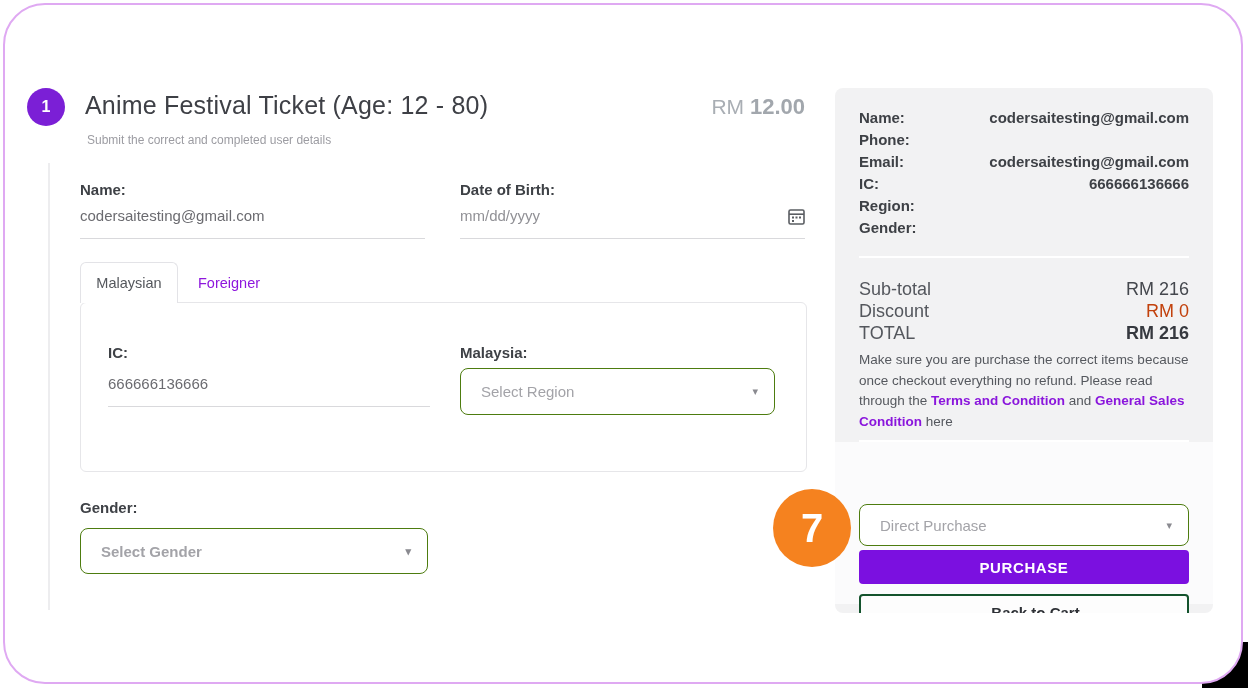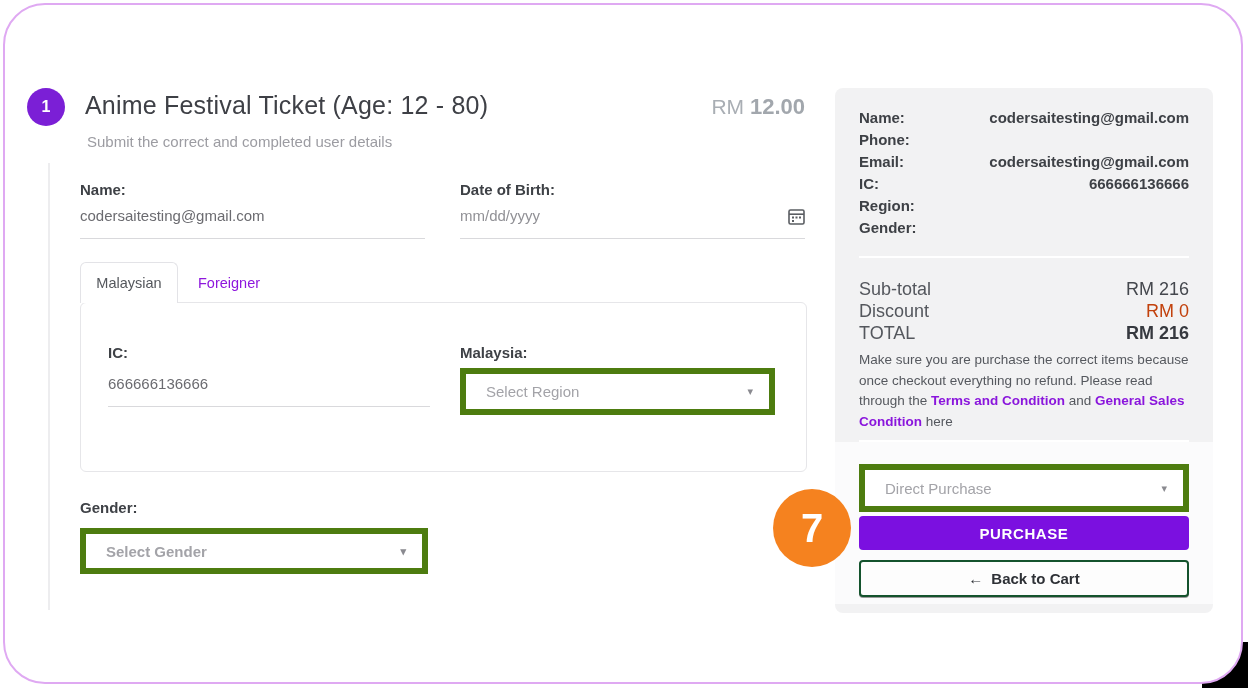--- a/index.html
+++ b/index.html
@@ -8,60 +8,60 @@
 
   .corner-black { position:absolute; right:0; bottom:0; width:46px; height:46px; background:#000; z-index:0; }
   .frame { position:absolute; left:3px; top:3px; right:5px; bottom:4px; background:#fff;
            border:2px solid #DFA9F2; border-radius:42px; z-index:1; }
   .content { position:absolute; inset:0; z-index:2; }
 
   
   .step-badge-1 { position:absolute; left:27px; top:88px; width:38px; height:38px; border-radius:50%;
     background:#7B1FD6; color:#fff; font-size:16px; font-weight:bold; display:flex; align-items:center; justify-content:center; }
   .title { position:absolute; left:85px; top:91px; font-size:25px; color:#3E4046; letter-spacing:.2px; }
-  .subtitle { position:absolute; left:87px; top:133px; font-size:15px; color:#9C9CA2; }
+  .subtitle { position:absolute; left:87px; top:133px; font-size:12px; color:#9C9CA2; }
   .price { position:absolute; left:500px; top:94px; width:305px; text-align:right; color:#A9AEB4; font-size:21px; }
   .price b { font-size:22px; color:#A2A7AD; }
   .vline { position:absolute; left:48px; top:163px; height:447px; border-left:2px solid #EDEDEF; }
 
   .f-label { position:absolute; font-size:15px; font-weight:bold; color:#3E4146; }
   .u-field { position:absolute; border-bottom:1px solid #D9D9DC; height:34px; display:flex; align-items:flex-start; }
   .u-field input { border:none; outline:none; background:transparent; width:100%;
     font-family:"Liberation Sans",sans-serif; font-size:15px; color:#6B6B70; padding:2px 0; }
   .u-field input::placeholder { color:#919196; opacity:1; }
   .cal-icon { width:17px; height:17px; flex:0 0 auto; margin-top:3px; cursor:pointer; }
 
   .tab { position:absolute; top:262px; height:41px; display:flex; align-items:center; justify-content:center;
     font-size:14.5px; cursor:pointer; }
   .tab-active { left:80px; width:98px; background:#fff; border:1px solid #E3E3E7; border-bottom:none;
     border-radius:6px 6px 0 0; color:#54575C; z-index:3; }
   .tab-inactive { left:178px; width:102px; color:#8E17DD; }
   .tab-panel { position:absolute; left:80px; top:302px; width:727px; height:170px;
     border:1px solid #E6E6E9; border-radius:6px; background:#fff; }
 
-  .select { position:absolute; border:6px solid #4d7c0f; border-radius:0; background:#fff;
+  .select { position:absolute; border:1px solid #4d7c0f; border-radius:8px; background:#fff;
     display:flex; align-items:center; justify-content:space-between; padding:0 16px 0 20px;
     font-size:15px; color:#A3A3A8; cursor:pointer; }
   .caret { color:#8A8A90; font-size:11px; }
 
   
   .card { position:absolute; left:835px; top:88px; width:378px; height:525px; background:#F2F2F3;
     border-radius:8px; overflow:hidden; }
   .sec-a { padding:19px 24px 0; }
   .d-row { display:flex; justify-content:space-between; line-height:22px; font-size:15px; font-weight:bold; color:#3E4146; }
   .divider { height:2px; background:#fff; margin-top:17px; }
   .sec-b { padding:20px 24px 0; }
   .t-row { display:flex; justify-content:space-between; line-height:22px; font-size:18px; color:#54575D;text-align:right; }
   .t-row .val { color:#44474D; }
   .t-row .val-purple { color:#c2410c;margin-left:21px; }
   .t-row-total .val { font-weight:bold; color:#36393F; }
   .disclaimer { margin-top:6px; font-size:13.5px; line-height:20.5px; color:#55585E; }
   .disclaimer a { color:#8A16DC; font-weight:bold; text-decoration:none; cursor:pointer; }
   .sec-c { background:#FBFBFC; height:162px; padding:22px 24px 0; }
-  .select-wide { position:static; height:48px; }
+  .select-wide { position:static; height:42px;margin-top:40px; }
   .btn-purchase { display:block; width:100%; height:34px; margin-top:4px; background:#7B10E0; color:#fff;
     border:none; border-radius:4px; font-family:"Liberation Sans",sans-serif; font-size:15px; font-weight:bold;
     letter-spacing:.6px; cursor:pointer; }
   .btn-back { display:block; width:100%; height:37px; margin-top:10px; background:#FDFDFD; color:#2E3136;
     border:2px solid #14532d; border-radius:4px; font-family:"Liberation Sans",sans-serif; font-size:15px;
     font-weight:bold; cursor:pointer; box-shadow:0 1px 0 #9a9a9a; }
   .btn-back .arrow { margin-right:8px; }
 
   .step-badge-7 { position:absolute; left:773px; top:489px; width:78px; height:78px; border-radius:50%;
     background:#F5821F; color:#fff; font-size:40px; font-weight:bold; display:flex; align-items:center;

